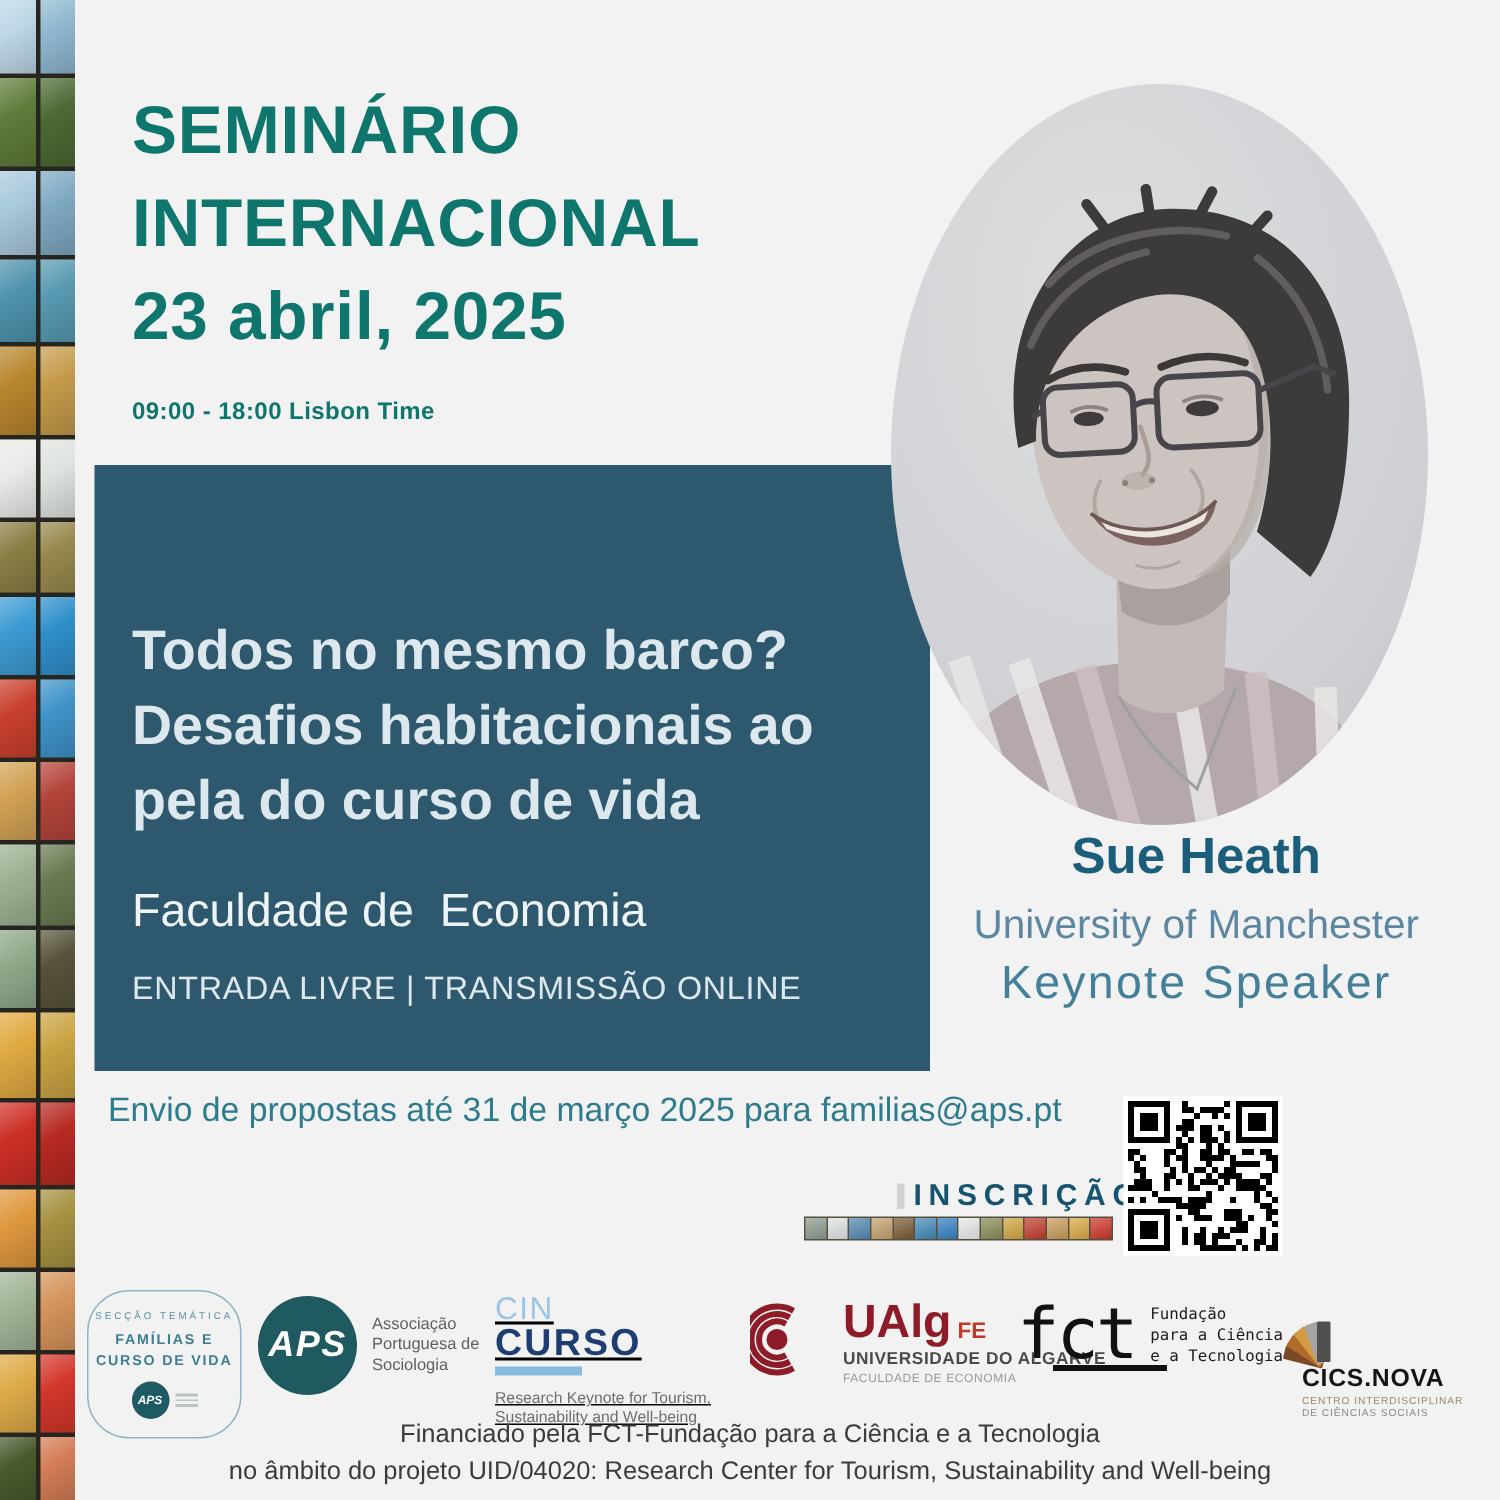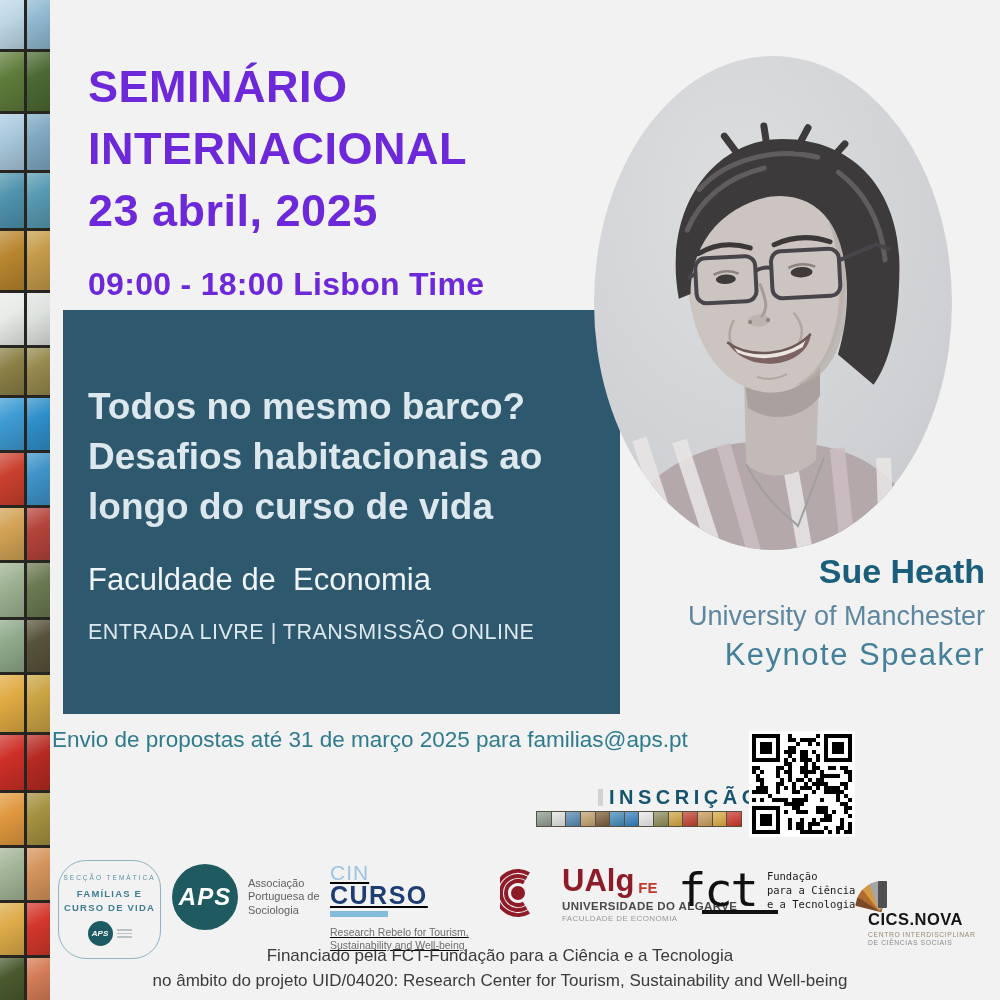--- a/index.html
+++ b/index.html
@@ -7,43 +7,43 @@
   body { font-family:"Liberation Sans", sans-serif; background:#f1f2f1; }
   .poster { position:relative; width:1000px; height:1000px; background:#f1f2f1; overflow:hidden; }
 
   
   .mosaic-strip { position:absolute; left:0; top:0; width:50px; height:1000px;
     background:#27251f; display:flex; flex-direction:column; gap:3px; }
   .mosaic-row { display:flex; gap:3px; width:100%; }
   .mosaic-tile { flex:1; background-image:linear-gradient(150deg, rgba(255,255,255,.30), rgba(255,255,255,0) 40%, rgba(0,0,0,.18)); }
 
   
-  .header { position:absolute; left:88px; top:56px; color:#6d28d9; }
+  .header { position:absolute; left:88px; top:56px; color:#0f766e; }
   .header .title { font-size:45px; font-weight:700; line-height:62px; letter-spacing:.5px; }
-  .header .time { font-size:32px; font-weight:700; margin-top:24px; letter-spacing:.3px; }
+  .header .time { font-size:16px; font-weight:700; margin-top:24px; letter-spacing:.3px; }
 
   
   .event-box { position:absolute; left:63px; top:310px; width:557px; height:404px; background:#2e586e; }
-  .event-box .inner { padding:72px 20px 0 25px; }
+  .event-box .inner { padding:99px 20px 0 25px; }
   .event-title { font-size:37px; font-weight:700; line-height:50px; color:#dce8ee; }
   .event-faculty { margin-top:30px; font-size:31px; font-weight:400; color:#eef4f7; white-space:pre-wrap; }
   .event-auditorium { margin-top:24px; font-size:22.5px; color:#e6eef3; }
   .event-admission { margin-top:22px; font-size:21.5px; color:#dde8ee; letter-spacing:.5px; }
 
   
   .speaker-photo { position:absolute; left:594px; top:56px; width:358px; height:494px; }
 
   
-  .speaker-block { position:absolute; left:610px; top:552px; width:375px; text-align:right; }
+  .speaker-block { position:absolute; left:610px; top:552px; width:375px; text-align:center; }
   .speaker-name { font-size:34px; font-weight:700; color:#1b5e7c; }
   .speaker-affiliation { font-size:27px; font-weight:400; color:#5d87a0; margin-top:10px; }
   .speaker-role { font-size:31px; font-weight:400; color:#44809a; margin-top:5px; letter-spacing:1.5px; }
 
   
-  .submission { position:absolute; left:52px; top:727px; font-size:22.5px; color:#2f7b8e; }
+  .submission { position:absolute; left:72px; top:727px; font-size:22.5px; color:#2f7b8e; }
 
   
   .registration { position:absolute; left:598px; top:786px; display:flex; align-items:center; gap:6px; }
   .reg-tick { width:5px; height:17px; background:#d2d2d2; }
   .reg-label { font-size:20px; font-weight:700; letter-spacing:4.5px; color:#15536f; }
   .reg-strip { position:absolute; left:536px; top:811px; width:206px; height:16px;
     background:#55503f; display:flex; gap:1px; padding:1px; }
   .reg-strip .seg { flex:1; background-image:linear-gradient(160deg, rgba(255,255,255,.3), rgba(0,0,0,.12)); }
   .qr-box { position:absolute; left:749px; top:731px; width:106px; height:106px; background:#ffffff; padding:3px; }
 
@@ -179,21 +179,21 @@
       <div>23 abril, 2025</div>
     </div>
     <div class="time">09:00 - 18:00 Lisbon Time</div>
   </div>
 
   <div class="event-box">
     <div class="inner">
       <div class="event-title">
         <div>Todos no mesmo barco?</div>
         <div>Desafios habitacionais ao</div>
-        <div>longo do curso de vida</div>
+        <div>pela do curso de vida</div>
       </div>
       <div class="event-faculty">Faculdade de  Economia</div>
       <div class="event-admission">ENTRADA LIVRE | TRANSMISSÃO ONLINE</div>
     </div>
   </div>
 
   <div class="speaker-photo">
     <svg width="358" height="494" viewBox="0 0 358 494">
       <defs>
         <clipPath id="ovalClip">
@@ -520,21 +520,21 @@
       <div>Portuguesa de</div>
       <div>Sociologia</div>
     </div>
   </div>
 
   <div class="cinturs-logo">
     <div class="cinturs-w1">CIN</div>
     <div class="cinturs-w2">CURSO</div>
     <div class="cinturs-bar"></div>
     <div class="cinturs-desc">
-      <div>Research Rebelo for Tourism,</div>
+      <div>Research Keynote for Tourism,</div>
       <div>Sustainability and Well-being</div>
     </div>
   </div>
 
   <div class="ualg-logo">
     <svg width="54" height="54" viewBox="0 0 54 54">
       <circle cx="18" cy="27" r="7" fill="#8e1c28"></circle>
       <path d="M24,16.6 A12,12 0 1 0 24,37.4" fill="none" stroke="#8e1c28" stroke-width="4"></path>
       <path d="M26.5,12.3 A17,17 0 1 0 26.5,41.7" fill="none" stroke="#8e1c28" stroke-width="4"></path>
       <path d="M29,7.9 A22,22 0 1 0 29,46.1" fill="none" stroke="#8e1c28" stroke-width="4"></path>

